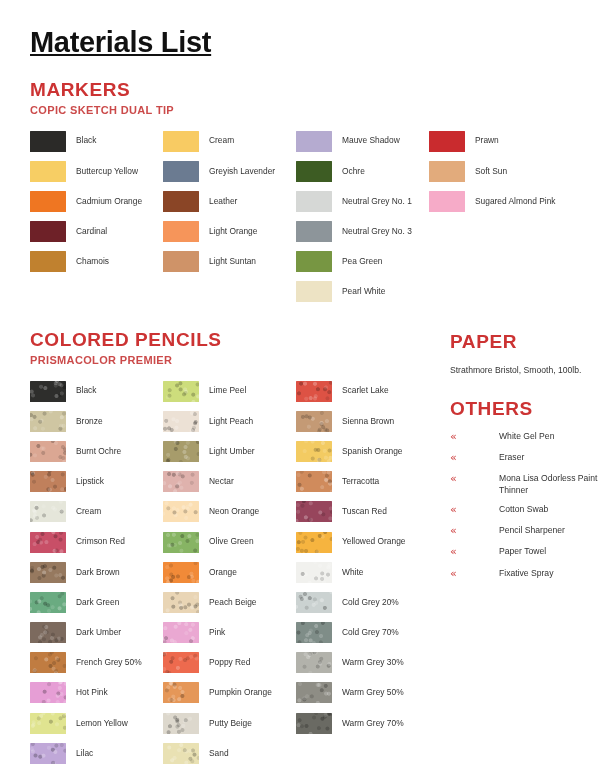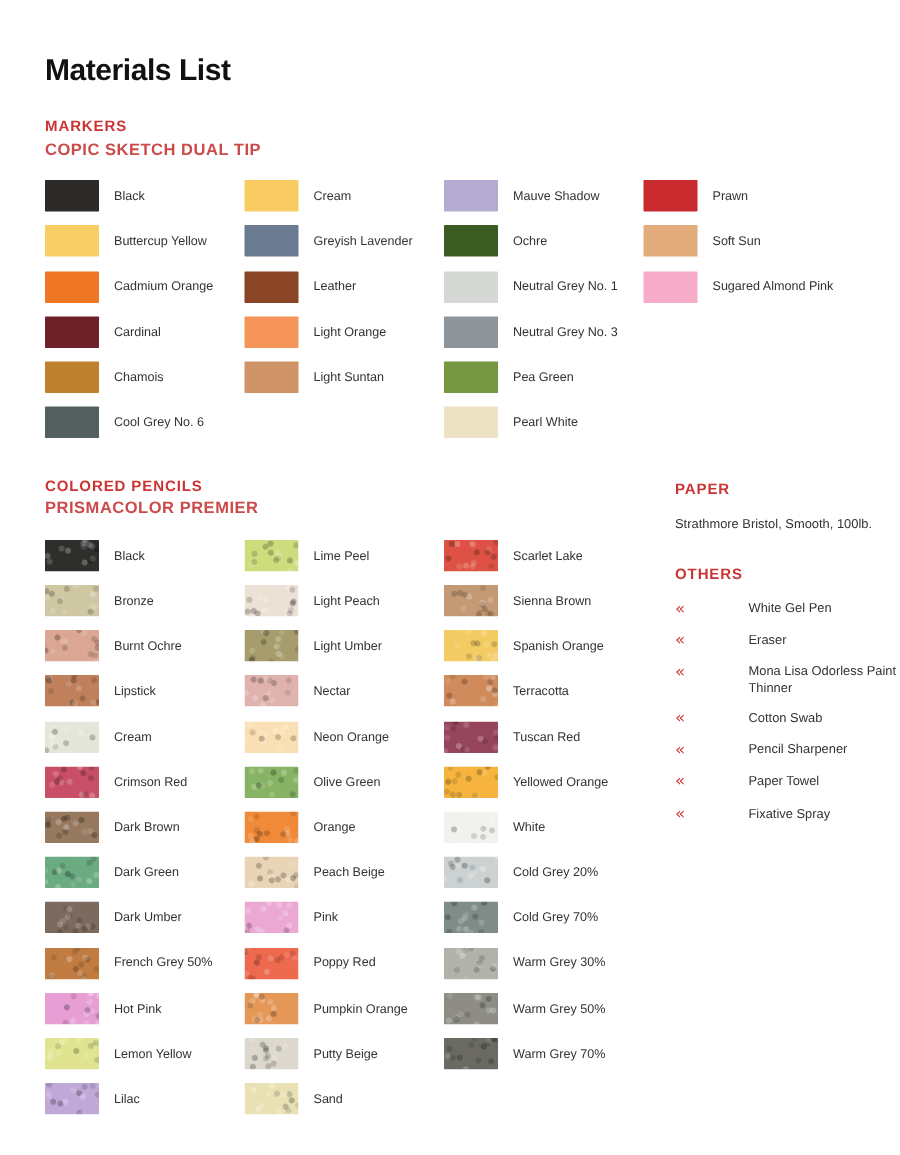--- a/index.html
+++ b/index.html
@@ -16,28 +16,29 @@
     overflow: hidden;
   }
   .page {
     width: 600px;
     height: 770px;
     box-sizing: border-box;
     padding: 26px 28px 10px 30px;
     position: relative;
   }
   .page-title {
-    font-size: 20px;
+    font-size: 29px;
     font-weight: bold;
     letter-spacing: -0.3px;
     color: #111111;
-    margin: 10px 0 20px 0;
+    margin: 0 0 20px 0;
+    text-decoration: underline;
   }
   .section-head {
-    font-size: 10px;
+    font-size: 19px;
     font-weight: bold;
     letter-spacing: 0.6px;
     color: #c33;
     margin: 0;
     line-height: 1.15;
   }
   .section-sub {
     font-size: 11px;
     font-weight: bold;
     letter-spacing: 0.35px;
@@ -155,24 +156,20 @@
             <span class="swatch-label">Cadmium Orange</span>
           </div>
           <div class="swatch-row">
             <div class="swatch" style="background: rgb(110, 33, 40);"></div>
             <span class="swatch-label">Cardinal</span>
           </div>
           <div class="swatch-row">
             <div class="swatch" style="background: rgb(192, 129, 47);"></div>
             <span class="swatch-label">Chamois</span>
           </div>
-          <div class="swatch-row">
-            <div class="swatch" style="background: rgb(83, 96, 95);"></div>
-            <span class="swatch-label">Cool Grey No. 6</span>
-          </div>
         </div>
         <div class="swatch-col">
           <div class="swatch-row">
             <div class="swatch" style="background: rgb(248, 203, 99);"></div>
             <span class="swatch-label">Cream</span>
           </div>
           <div class="swatch-row">
             <div class="swatch" style="background: rgb(107, 123, 145);"></div>
             <span class="swatch-label">Greyish Lavender</span>
           </div>

